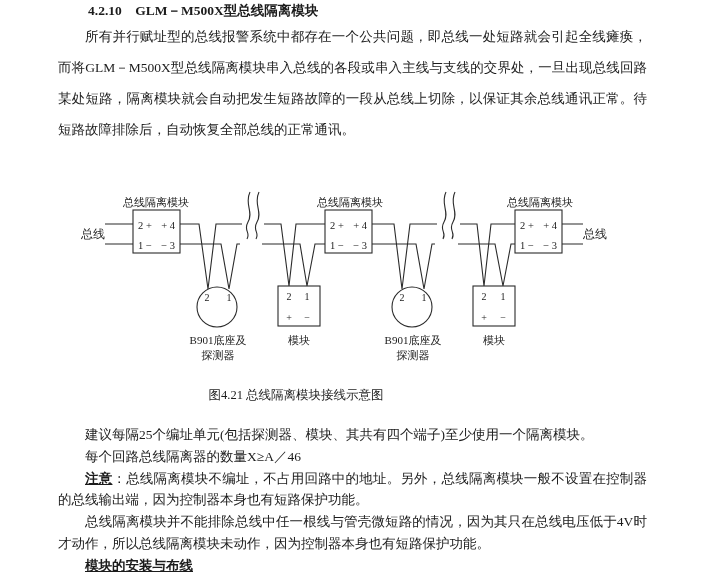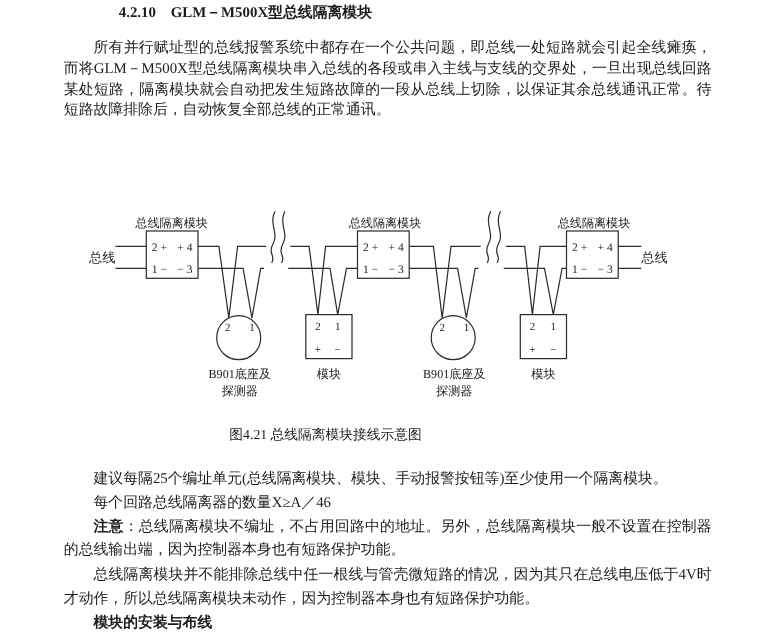--- a/index.html
+++ b/index.html
@@ -3,27 +3,27 @@
 <meta charset="utf-8">
 <style>
   html,body { margin:0; padding:0; }
   body {
     width:701px; height:580px; position:relative; overflow:hidden;
     background:#ffffff; color:#1c1c1c;
     font-family:"Liberation Serif","DejaVu Serif",serif;
   }
   .abs { position:absolute; }
   #heading {
-    top:2px; left:88px; font-size:13.5px; font-weight:bold; white-space:nowrap;margin-left:20px;
+    top:2px; left:88px; font-size:13.5px; font-weight:bold; white-space:nowrap;
   }
   .textblock { left:58px; width:589px; font-size:13.5px; }
-  #upper-block { top:21px; line-height:19px;margin-top:12px; }
+  #upper-block { top:21px; line-height:31px; }
   #lower-block { top:424px; line-height:21.8px; }
   .textblock p { margin:0; text-align:justify; text-indent:2em; }
-  .bold { font-weight:bold; }
+  .bold { font-weight:bold;text-decoration:underline; }
   #caption {
     top:387px; left:0; width:592px; text-align:center; font-size:12.5px;
   }
   #diagram-svg { left:0; top:0; }
   #diagram-svg path, #diagram-svg rect, #diagram-svg circle {
     fill:none; stroke:#2b2b2b; stroke-width:1.1;
   }
   #diagram-svg rect, #diagram-svg circle { fill:#ffffff; }
   #diagram-svg text { fill:#1c1c1c; stroke:none; font-family:"Liberation Serif","DejaVu Serif",serif; }
   .t-box  { font-size:10.5px; }
@@ -109,18 +109,18 @@
   <text class="t-box" x="520" y="248.5">1 −</text>
   <text class="t-box anchor-end" x="557" y="248.5">− 3</text>
 
   <path d="M562 224 H583 M562 244 H583"></path>
   <text class="t-bus" x="595" y="238">总线</text>
 </svg>
 
 <div id="caption" class="abs">图4.21  总线隔离模块接线示意图</div>
 
 <div id="lower-block" class="abs textblock">
-  <p>建议每隔25个编址单元(总线隔离模块、模块、手动报警按钮等)至少使用一个隔离模块。</p>
+  <p>建议每隔25个编址单元(包括探测器、模块、其共有四个端子)至少使用一个隔离模块。</p>
   <p>每个回路总线隔离器的数量X≥A／46</p>
   <p><span class="bold">注意</span><span>：</span><span>总线隔离模块不编址，不占用回路中的地址。另外，总线隔离模块一般不设置在控制器的总线输出端，因为控制器本身也有短路保护功能。</span></p>
   <p>总线隔离模块并不能排除总线中任一根线与管壳微短路的情况，因为其只在总线电压低于4V时才动作，所以总线隔离模块未动作，因为控制器本身也有短路保护功能。</p>
   <p class="bold">模块的安装与布线</p>
 </div>
 
 </body></html>

